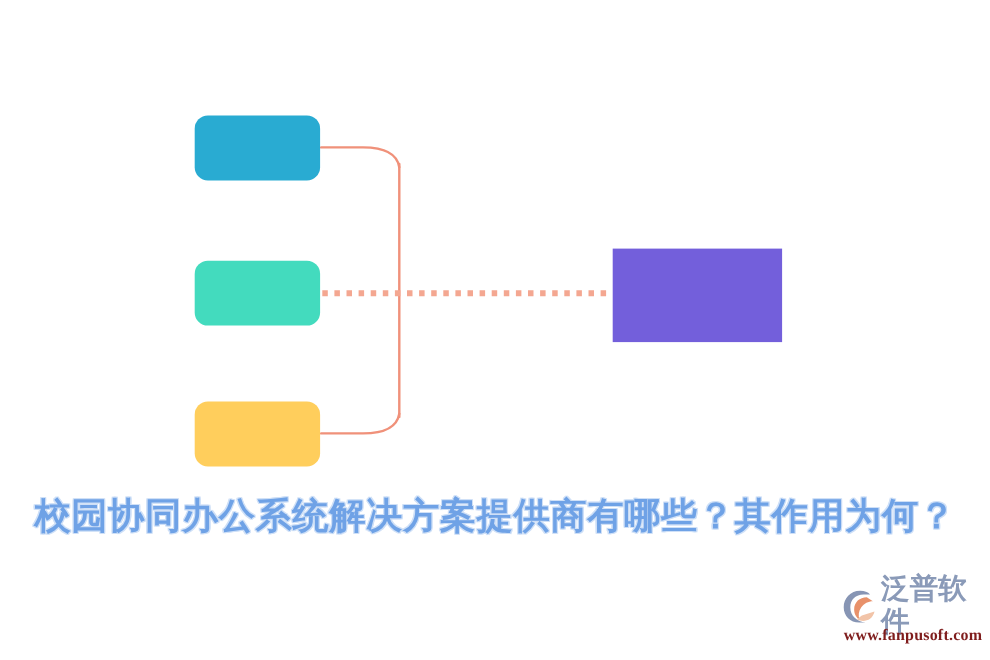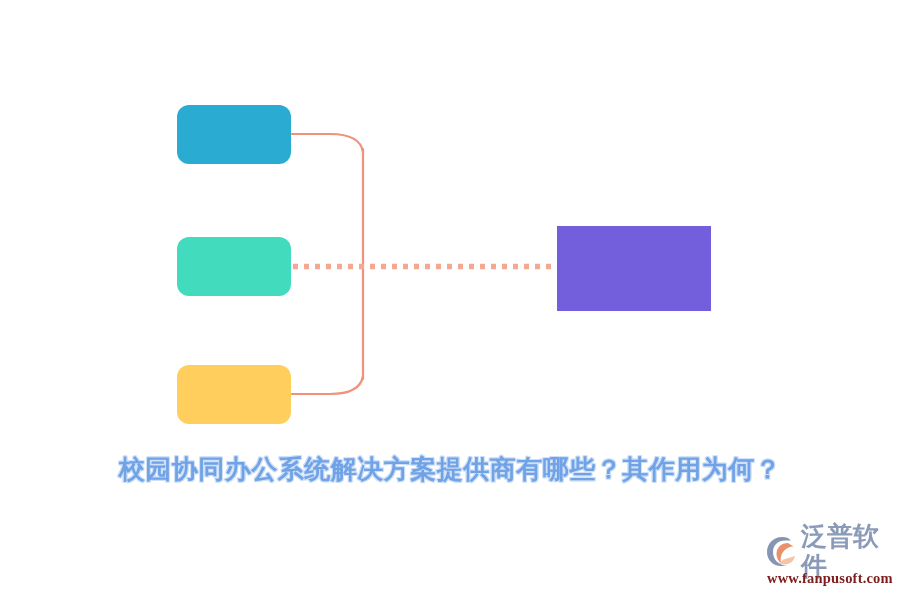--- a/index.html
+++ b/index.html
@@ -63,21 +63,21 @@
     pointer-events: none;
   }
 
   
   .caption {
     position: absolute;
     left: 0;
     top: 443px;
     width: 900px;
     text-align: center;
-    font-size: 26px;
+    font-size: 33px;
     font-weight: bold;
     letter-spacing: 0.5px;
     line-height: 52px;
     color: #6fa2e6;
     white-space: nowrap;
     text-shadow:
        1px  0   0 #cfe0f7,
       -1px  0   0 #cfe0f7,
        0    1px 0 #cfe0f7,
        0   -1px 0 #cfe0f7,

